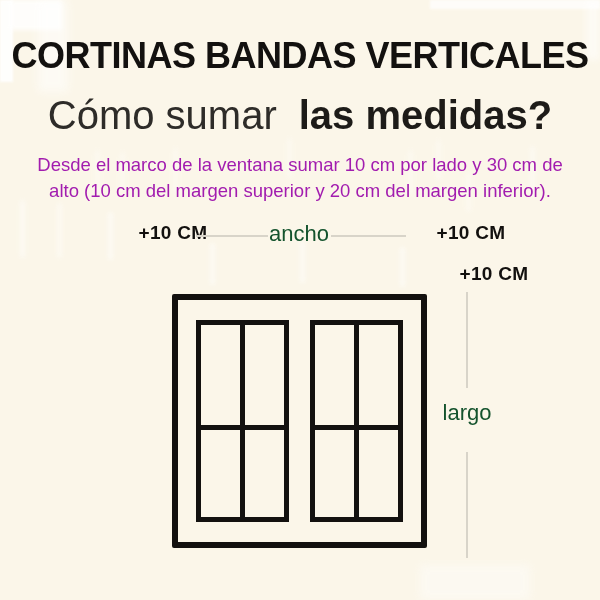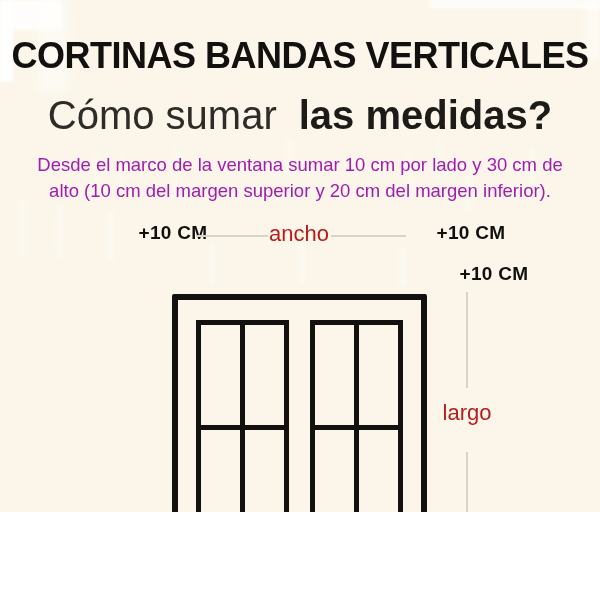--- a/index.html
+++ b/index.html
@@ -1,19 +1,19 @@
 <!DOCTYPE html>
 <html><head>
 <meta charset="utf-8">
 <style>
   html, body { margin: 0; padding: 0; }
   .canvas {
     position: relative;
     width: 600px;
-    height: 512px;
+    height: 600px;
     background: #FBF6E9;
     overflow: hidden;
     font-family: "Liberation Sans", sans-serif;
     color: #13110F;
   }
 
   
   .streak {
     position: absolute;
     width: 5px;
@@ -66,21 +66,21 @@
     font-weight: 700;
     letter-spacing: 0.3px;
     color: #12100E;
     white-space: nowrap;
     margin-left: 24px;
   }
   .dim-label {
     position: absolute;
     transform: translateX(-50%);
     font-size: 22px;
-    color: #b91c1c;
+    color: #14532d;
     white-space: nowrap;
   }
   .hline { position: absolute; height: 2px; background: #D8D4C9; }
   .vline { position: absolute; width: 2px; background: #D8D4C9; }
 
   
   .window {
     position: absolute;
     left: 172px; top: 294px;
     width: 255px; height: 254px;

